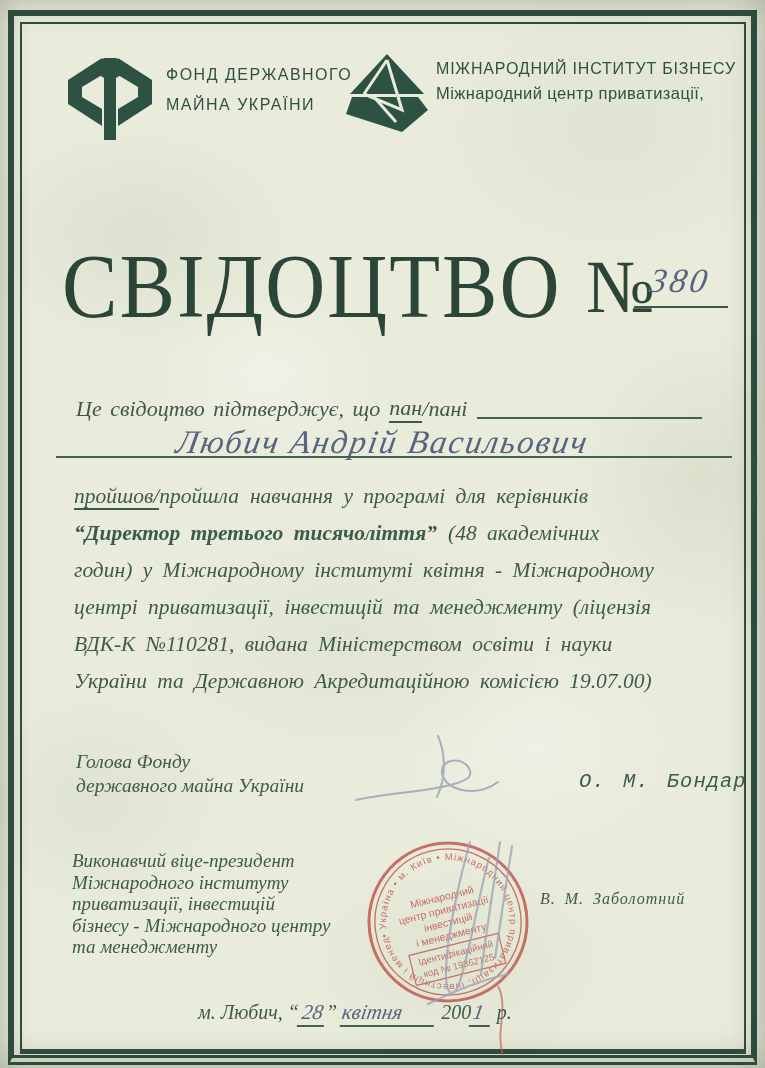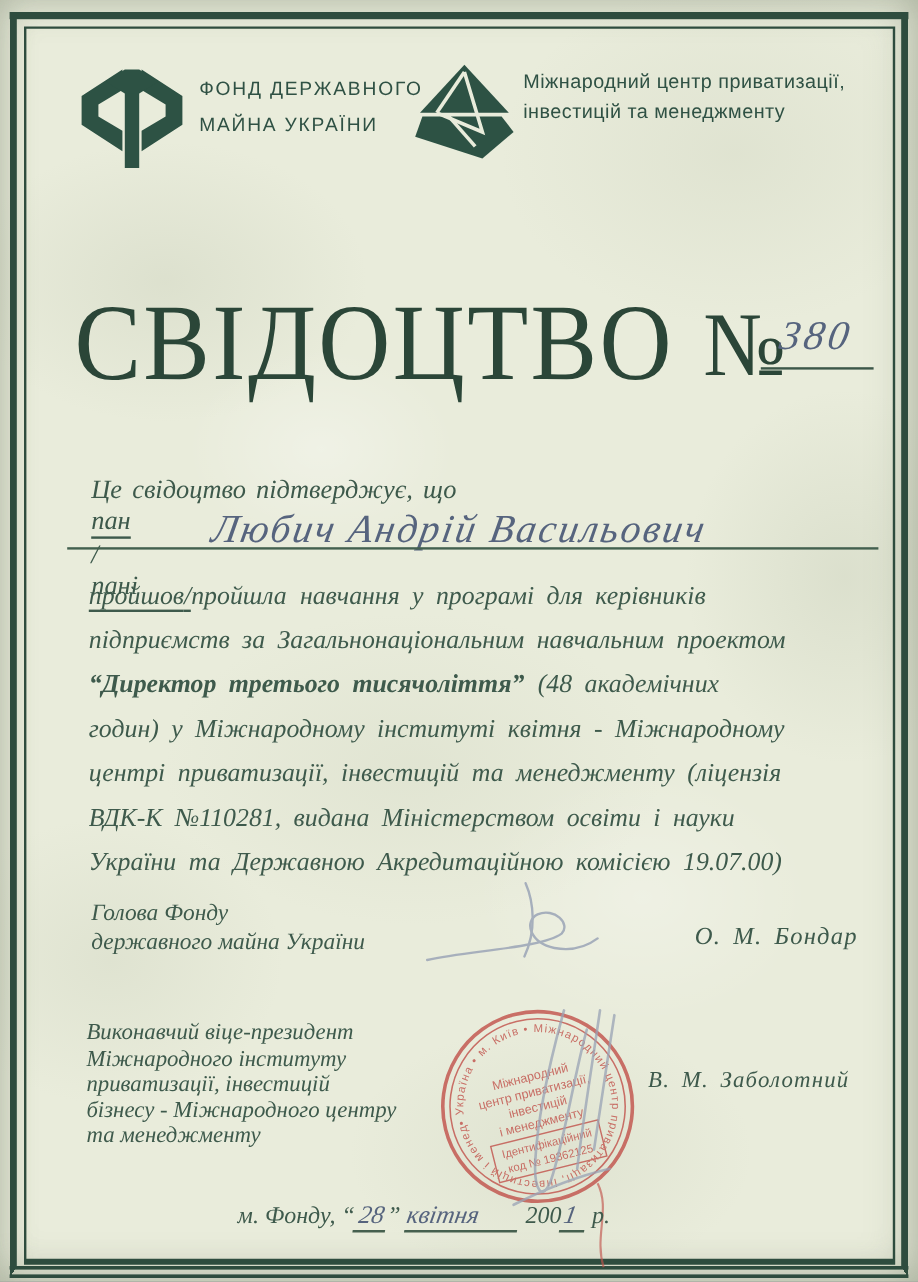--- a/index.html
+++ b/index.html
@@ -34,41 +34,41 @@
   .org-right-text{left:436px;top:56px;font-size:16.5px;line-height:25px;letter-spacing:.4px;}
   .org-right-text .caps{font-size:16px;letter-spacing:.8px;}
   
   .title-word{position:absolute;left:62px;top:234px;font-size:84px;letter-spacing:2px;
     color:#2b4638;transform:scale(.99,1.08);transform-origin:left top;font-weight:400;}
   .title-no{position:absolute;left:586px;top:244px;font-size:72px;color:#2b4638;transform:scaleY(1.05);transform-origin:left top;}
   .hand{font-style:italic;display:inline-block;transform:skewX(-10deg);color:#56647e;}
   .title-number{position:absolute;left:650px;top:262px;font-size:34px;letter-spacing:3px;}
   .title-number-line{position:absolute;left:634px;top:306px;width:94px;height:2px;background:#3c5749;}
   
-  .confirm-row{position:absolute;left:76px;top:395px;width:626px;display:flex;align-items:flex-start;
-    font-style:italic;font-size:22px;color:#3d594b;word-spacing:3px;flex-direction:column;}
+  .confirm-row{position:absolute;left:76px;top:395px;width:626px;display:flex;align-items:center;
+    font-style:italic;font-size:22px;color:#3d594b;word-spacing:3px;}
   .confirm-row .u{border-bottom:2px solid #3d594b;}
   .confirm-row .gap{width:9px;}
   .blank-line{flex:1;border-bottom:2px solid #46604f;margin-left:10px;margin-bottom:4px;height:1em;}
   .name-hand{position:absolute;left:0;top:424px;width:765px;text-align:center;
     font-size:33px;letter-spacing:2px;}
   .name-underline{position:absolute;left:56px;top:456px;width:676px;height:2px;background:#43604f;}
   
   .body-par{position:absolute;left:74px;top:478px;width:634px;font-style:italic;
     font-size:21.5px;color:#3e5a4c;word-spacing:5px;}
   .bline{height:37px;line-height:37px;white-space:nowrap;}
   .bline .u{border-bottom:2px solid #3e5a4c;}
   .bline .rest{margin-left:11px;}
   .bline b{font-weight:bold;text-align:right;}
   
   .sig-role{position:absolute;font-style:italic;color:#3e5a4c;}
   .sig1-role{left:76px;top:750px;font-size:19.5px;line-height:24px;}
-  .sig1-name{position:absolute;left:579px;top:770px;font-style:italic;font-size:20.5px;color:#3e5a4c;letter-spacing:1px;word-spacing:4px;}
+  .sig1-name{position:absolute;left:579px;top:770px;font-style:italic;font-size:20.5px;color:#3e5a4c;letter-spacing:1px;word-spacing:4px;font-family:Liberation Mono, monospace;}
   .sig2-role{left:72px;top:850px;font-size:19px;line-height:21.5px;}
-  .sig2-name{position:absolute;left:540px;top:890px;font-style:italic;font-size:19px;color:#3e5a4c;letter-spacing:1px;word-spacing:4px;}
+  .sig2-name{position:absolute;left:540px;top:890px;font-style:italic;font-size:16px;color:#3e5a4c;letter-spacing:1px;word-spacing:4px;}
   
   .date-row{position:absolute;left:198px;top:1000px;font-style:italic;font-size:20px;color:#3e5a4c;white-space:nowrap;}
   .date-row .hw{font-size:21px;}
   .date-row .u2{border-bottom:2px solid #46604f;}
   .pad-month{padding-right:34px;}
   .pad-day{padding:0 3px;}
   .pad-digit{padding:0 8px 0 2px;}
   .stamp-wrap{position:absolute;left:350px;top:824px;width:196px;height:196px;
     transform:rotate(-14deg);opacity:.82;}
   .ink-overlay{position:absolute;left:0;top:0;pointer-events:none;}
@@ -99,22 +99,22 @@
       <polygon points="43,2 80,42 6,42"></polygon>
       <polygon points="8,45 74,45 84,58 58,80 2,62"></polygon>
     </g>
     <g stroke="#e9ecdb" stroke-width="3" fill="none">
       <path d="M43,8 L20,42"></path>
       <path d="M43,8 L58,58 L20,42"></path>
       <path d="M30,45 L52,70"></path>
     </g>
   </svg>
   <div class="org-text org-right-text">
+    <div class="caps">МІЖНАРОДНИЙ ІНСТИТУТ БІЗНЕСУ</div>
     <div>Міжнародний центр приватизації,</div>
-    <div>інвестицій та менеджменту</div>
   </div>
 
   <div class="title-word">СВІДОЦТВО</div>
   <div class="title-no">№</div>
   <div class="title-number hand">380</div>
   <div class="title-number-line"></div>
 
   <div class="confirm-row">
     <span>Це свідоцтво підтверджує, що</span>
     <span class="gap"></span>
@@ -124,21 +124,20 @@
     <span class="blank-line"></span>
   </div>
 
   <div class="name-hand hand">Любич  Андрій  Васильович</div>
   <div class="name-underline"></div>
 
   <div class="body-par">
     <div class="bline">
       <span class="u">пройшов</span><span class="u">/</span><span>пройшла</span><span class="rest">навчання у програмі  для керівників</span>
     </div>
-    <div class="bline">підприємств за Загальнонаціональним навчальним проектом</div>
     <div class="bline">
       <b>“Директор  третього тисячоліття”</b><span class="rest">(48 академічних</span>
     </div>
     <div class="bline">годин)  у Міжнародному інституті квітня - Міжнародному</div>
     <div class="bline">центрі приватизації, інвестицій та  менеджменту (ліцензія</div>
     <div class="bline">ВДК-К  №110281,  видана  Міністерством  освіти  і  науки</div>
     <div class="bline">України  та Державною Акредитаційною комісією 19.07.00)</div>
   </div>
 
   <div class="sig-role sig1-role">
@@ -186,20 +185,20 @@
     <g fill="none" stroke="#99a3b5" stroke-width="2.2" opacity=".75" stroke-linecap="round">
       <path d="M470,842 C460,878 448,930 446,968 C445,992 452,1002 459,984 C470,952 478,898 489,858"></path>
       <path d="M500,842 C493,890 485,940 481,974"></path>
       <path d="M512,846 C506,884 500,926 495,958"></path>
       <path d="M428,1004 C452,992 482,980 508,974"></path>
     </g>
     <path d="M498,986 C509,1008 495,1030 503,1056" fill="none" stroke="#c2544d" stroke-width="1.8" opacity=".65"></path>
   </svg>
 
   <div class="date-row">
-    <span>м. Фонду,</span>
+    <span>м. Любич,</span>
     <span>“</span><span class="hand hw u2 pad-day">28</span><span>”</span>
     <span class="hand hw u2 pad-month">квітня</span>
     <span>200</span><span class="hand hw u2 pad-digit">1</span>
     <span>р.</span>
   </div>
 
 </div>
 
 </body></html>

